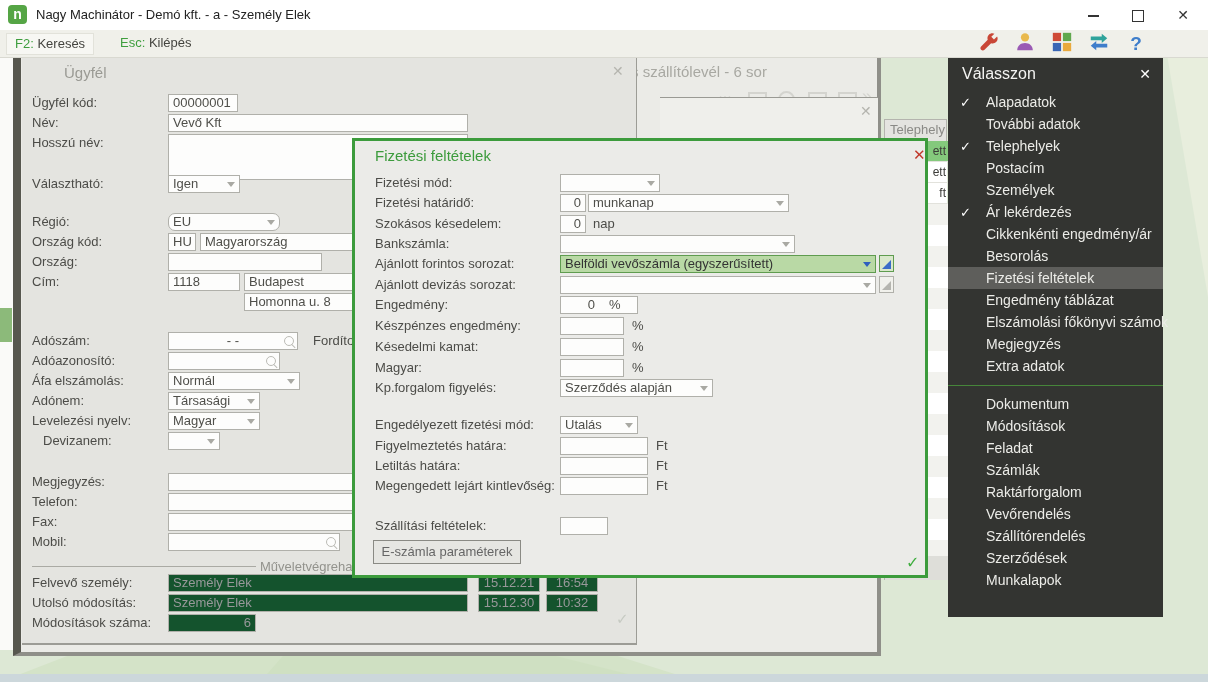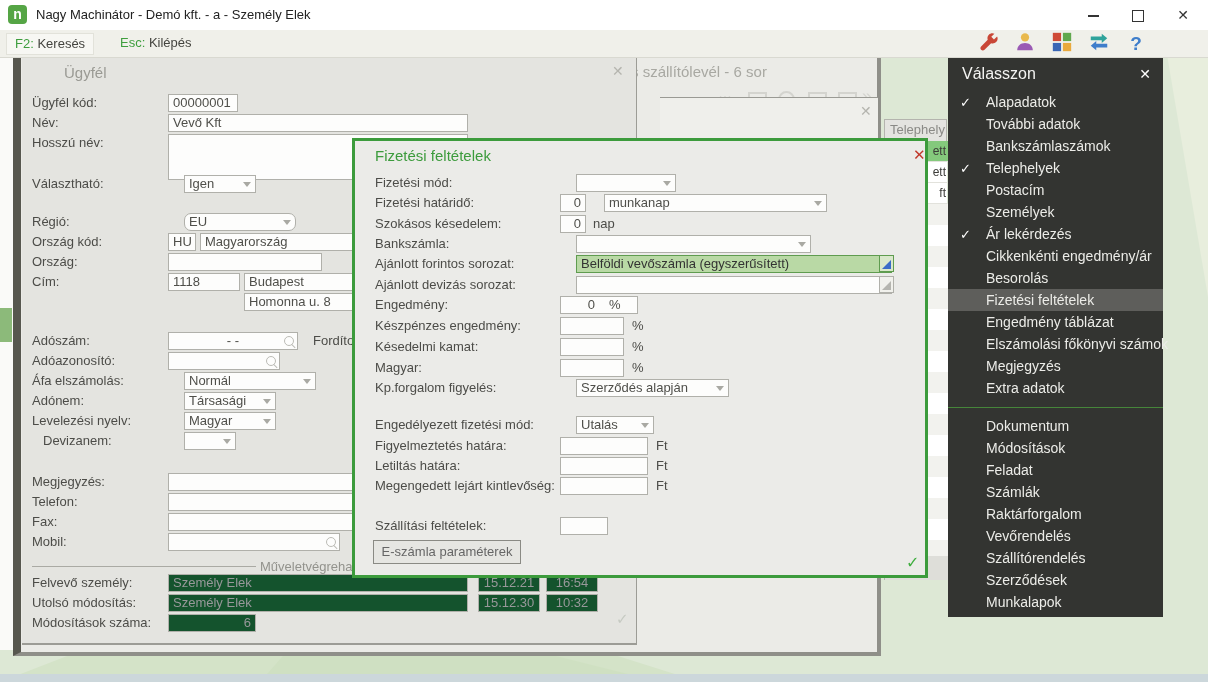--- a/index.html
+++ b/index.html
@@ -24,21 +24,21 @@
   .help-q::before{content:"?";font-weight:bold;font-size:19px;color:#3f7ecb;}
   
   .lbl{position:absolute;font-size:13px;color:#4c4c48;white-space:nowrap;}
   .dim{color:#93938d;}
   .fld{position:absolute;height:18px;background:#fdfdfc;border:1px solid #b0b0aa;box-sizing:border-box;
        font-size:13px;color:#4f4f4a;line-height:16px;padding:0 4px;white-space:nowrap;overflow:hidden;}
   .fld.ro{background:#14532d;color:#98989a;}
   .fld.rt{text-align:right;}
   .fld.ct{text-align:center;}
   .cmb{position:absolute;height:18px;background:#fdfdfc;border:1px solid #b0b0aa;box-sizing:border-box;
-       font-size:13px;color:#4f4f4a;line-height:16px;padding:0 18px 0 4px;white-space:nowrap;overflow:hidden;margin-left:16px;}
+       font-size:13px;color:#4f4f4a;line-height:16px;padding:0 18px 0 4px;white-space:nowrap;overflow:hidden;}
   .cmb .arr{position:absolute;right:4px;top:6px;width:0;height:0;border:4px solid transparent;border-top:5px solid #a9a9a3;}
   .cmb.sel{background:#b9d9a5;border-color:#5f9c4f;color:#333;}
   .cmb.sel .arr{border-top-color:#2e5fbe;}
   .corner{position:absolute;width:15px;height:17px;border:1px solid #b0b0aa;background:#f1f1ec;box-sizing:border-box;}
   .corner::after{content:"";position:absolute;right:2px;bottom:2px;width:0;height:0;
                  border-left:9px solid transparent;border-bottom:9px solid #3a6cc8;}
   .corner.gray::after{border-bottom-color:#b5b5af;}
   .corner.sel{border-color:#5f9c4f;background:#d9e8cb;}
   .lens{position:absolute;width:8px;height:8px;border:1px solid #bcbcb6;border-radius:50%;}
   .lens::after{content:"";position:absolute;left:7px;top:7px;width:5px;height:1px;background:#bcbcb6;transform:rotate(45deg);transform-origin:0 0;}
@@ -260,21 +260,21 @@
 
   <div id="dialog">
     <div class="t">Fizetési feltételek</div>
     <span class="x-red abs" style="left:558px;top:5px;"></span>
 
     <div class="lbl" style="left:20px;top:34px;">Fizetési mód:</div>
     <div class="cmb" style="left:205px;top:33px;width:100px;"><span></span><span class="arr"></span></div>
 
     <div class="lbl" style="left:20px;top:54px;">Fizetési határidő:</div>
     <div class="fld rt" style="left:205px;top:53px;width:26px;">0</div>
-    <div class="cmb" style="left:233px;top:53px;width:223px;"><span>munkanap</span><span class="arr"></span></div>
+    <div class="cmb" style="left:233px;top:53px;width:201px;"><span>munkanap</span><span class="arr"></span></div>
 
     <div class="lbl" style="left:20px;top:75px;">Szokásos késedelem:</div>
     <div class="fld rt" style="left:205px;top:74px;width:26px;">0</div>
     <div class="lbl" style="left:238px;top:75px;">nap</div>
 
     <div class="lbl" style="left:20px;top:95px;">Bankszámla:</div>
     <div class="cmb" style="left:205px;top:94px;width:235px;"><span></span><span class="arr"></span></div>
 
     <div class="lbl" style="left:20px;top:115px;">Ajánlott forintos sorozat:</div>
     <div class="cmb sel" style="left:205px;top:114px;width:316px;"><span>Belföldi vevőszámla (egyszerűsített)</span><span class="arr"></span></div>
@@ -333,24 +333,20 @@
         <div class="menu-item checked">
           <span class="check"></span>
           <span>Alapadatok</span>
         </div>
 
         <div class="menu-item">
           
           <span>További adatok</span>
         </div>
 
-        <div class="menu-item">
-          
-          <span>Bankszámlaszámok</span>
-        </div>
 
         <div class="menu-item checked">
           <span class="check"></span>
           <span>Telephelyek</span>
         </div>
 
         <div class="menu-item">
           
           <span>Postacím</span>
         </div>

